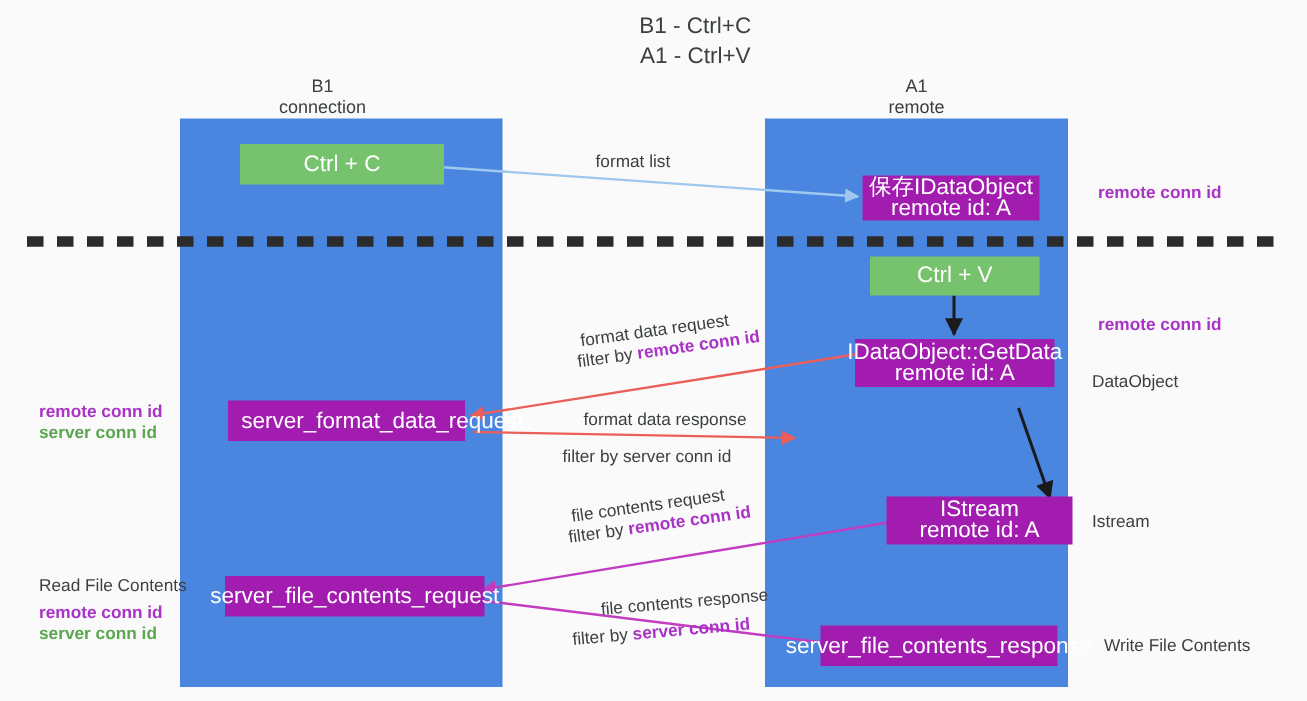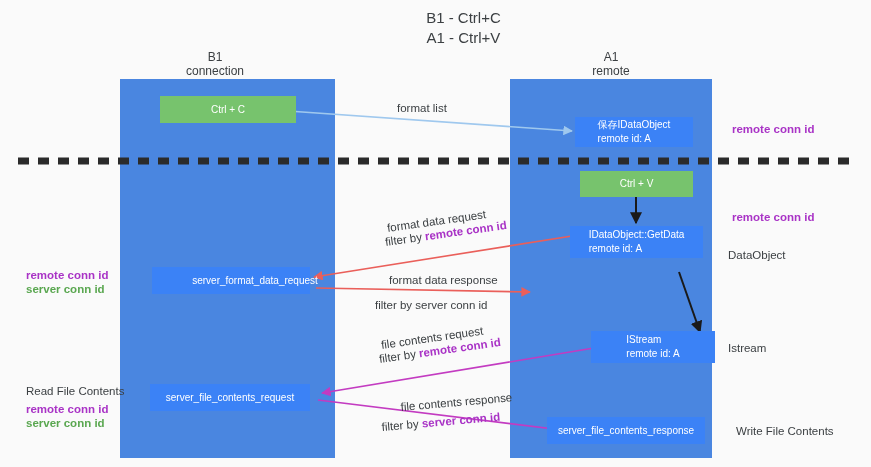--- a/index.html
+++ b/index.html
@@ -40,27 +40,27 @@
     background: #4a86e0;
   }
   .box {
     position: absolute;
     box-sizing: border-box;
     display: flex;
     flex-direction: column;
     align-items: center;
     justify-content: center;
     color: #ffffff;
-    font-size: 10px;
+    font-size: 15px;
     line-height: 14px;
-    text-align: left;
+    text-align: center;
     white-space: pre-line;
   }
   .box.green { background: #77c36d; }
-  .box.orange { background: #3b82f6; }
+  .box.orange { background: #a21caf; }
   .label {
     position: absolute;
     font-size: 11.5px;
     line-height: 15px;
     color: #3c4043;
     white-space: pre;
   }
   .label.purple { color: #a933c6; font-weight: bold; }
   .label.green  { color: #5aa750; font-weight: bold; }
   .rot {
@@ -137,21 +137,21 @@
 
   <div class="box orange" style="left:570px; top:226px; width:133px; height:32px;">IDataObject::GetData
 remote id: A</div>
 
   <div class="box orange" style="left:152px; top:267px; width:158px; height:27px;padding-left:48px;">server_format_data_request</div>
 
 
   <div class="box orange" style="left:591px; top:331px; width:124px; height:32px;">IStream
 remote id: A</div>
 
-  <div class="box orange" style="left:150px; top:384px; width:160px; height:27px;">server_file_contents_request</div>
+  <div class="box orange" style="left:150px; top:384px; width:173px; height:27px;">server_file_contents_request</div>
 
   <div class="box orange" style="left:547px; top:417px; width:158px; height:27px;">server_file_contents_response</div>
 
   <div class="label" style="left:397px; top:101px;">format list</div>
 
   <div class="rot" style="left:386px; top:220px; transform: rotate(-8deg);">format data request</div>
   <div class="rot" style="left:384px; top:234px; transform: rotate(-8deg);"><span>filter by </span><span class="p">remote conn id</span></div>
 
   <div class="label" style="left:389px; top:273px;">format data response</div>
   <div class="label" style="left:375px; top:298px;"><span>filter by </span><span class="purple">server conn id</span></div>

